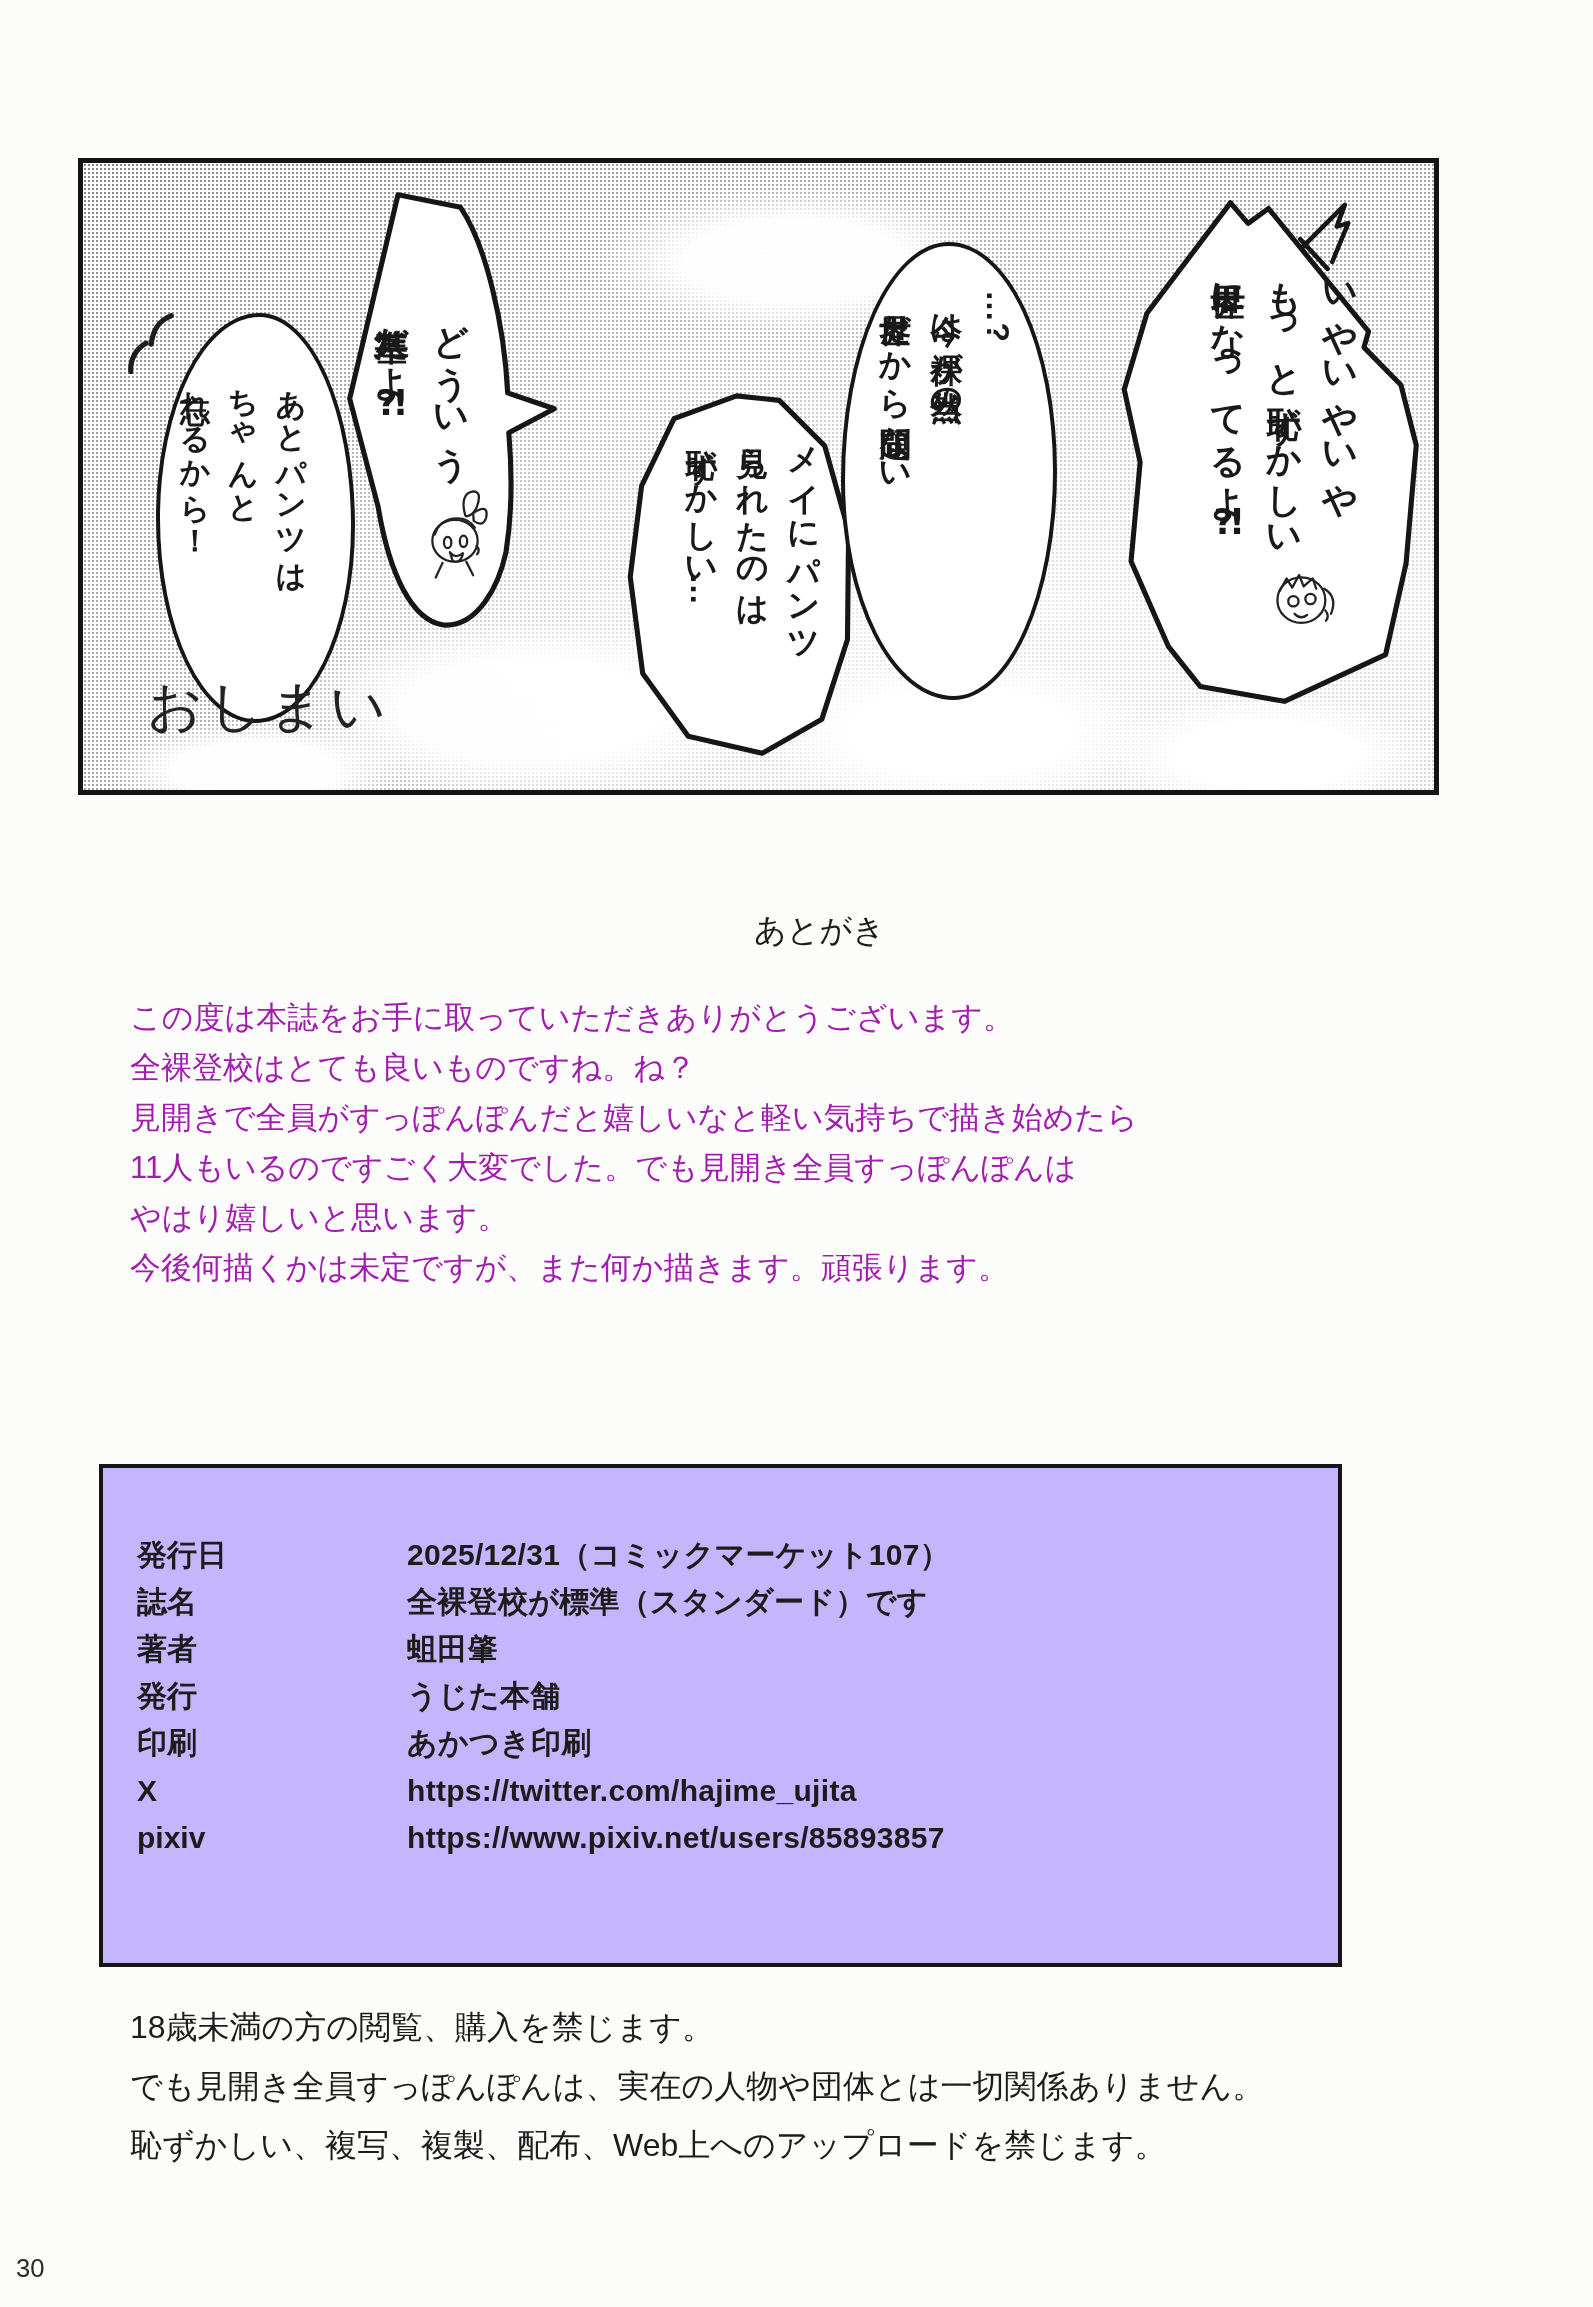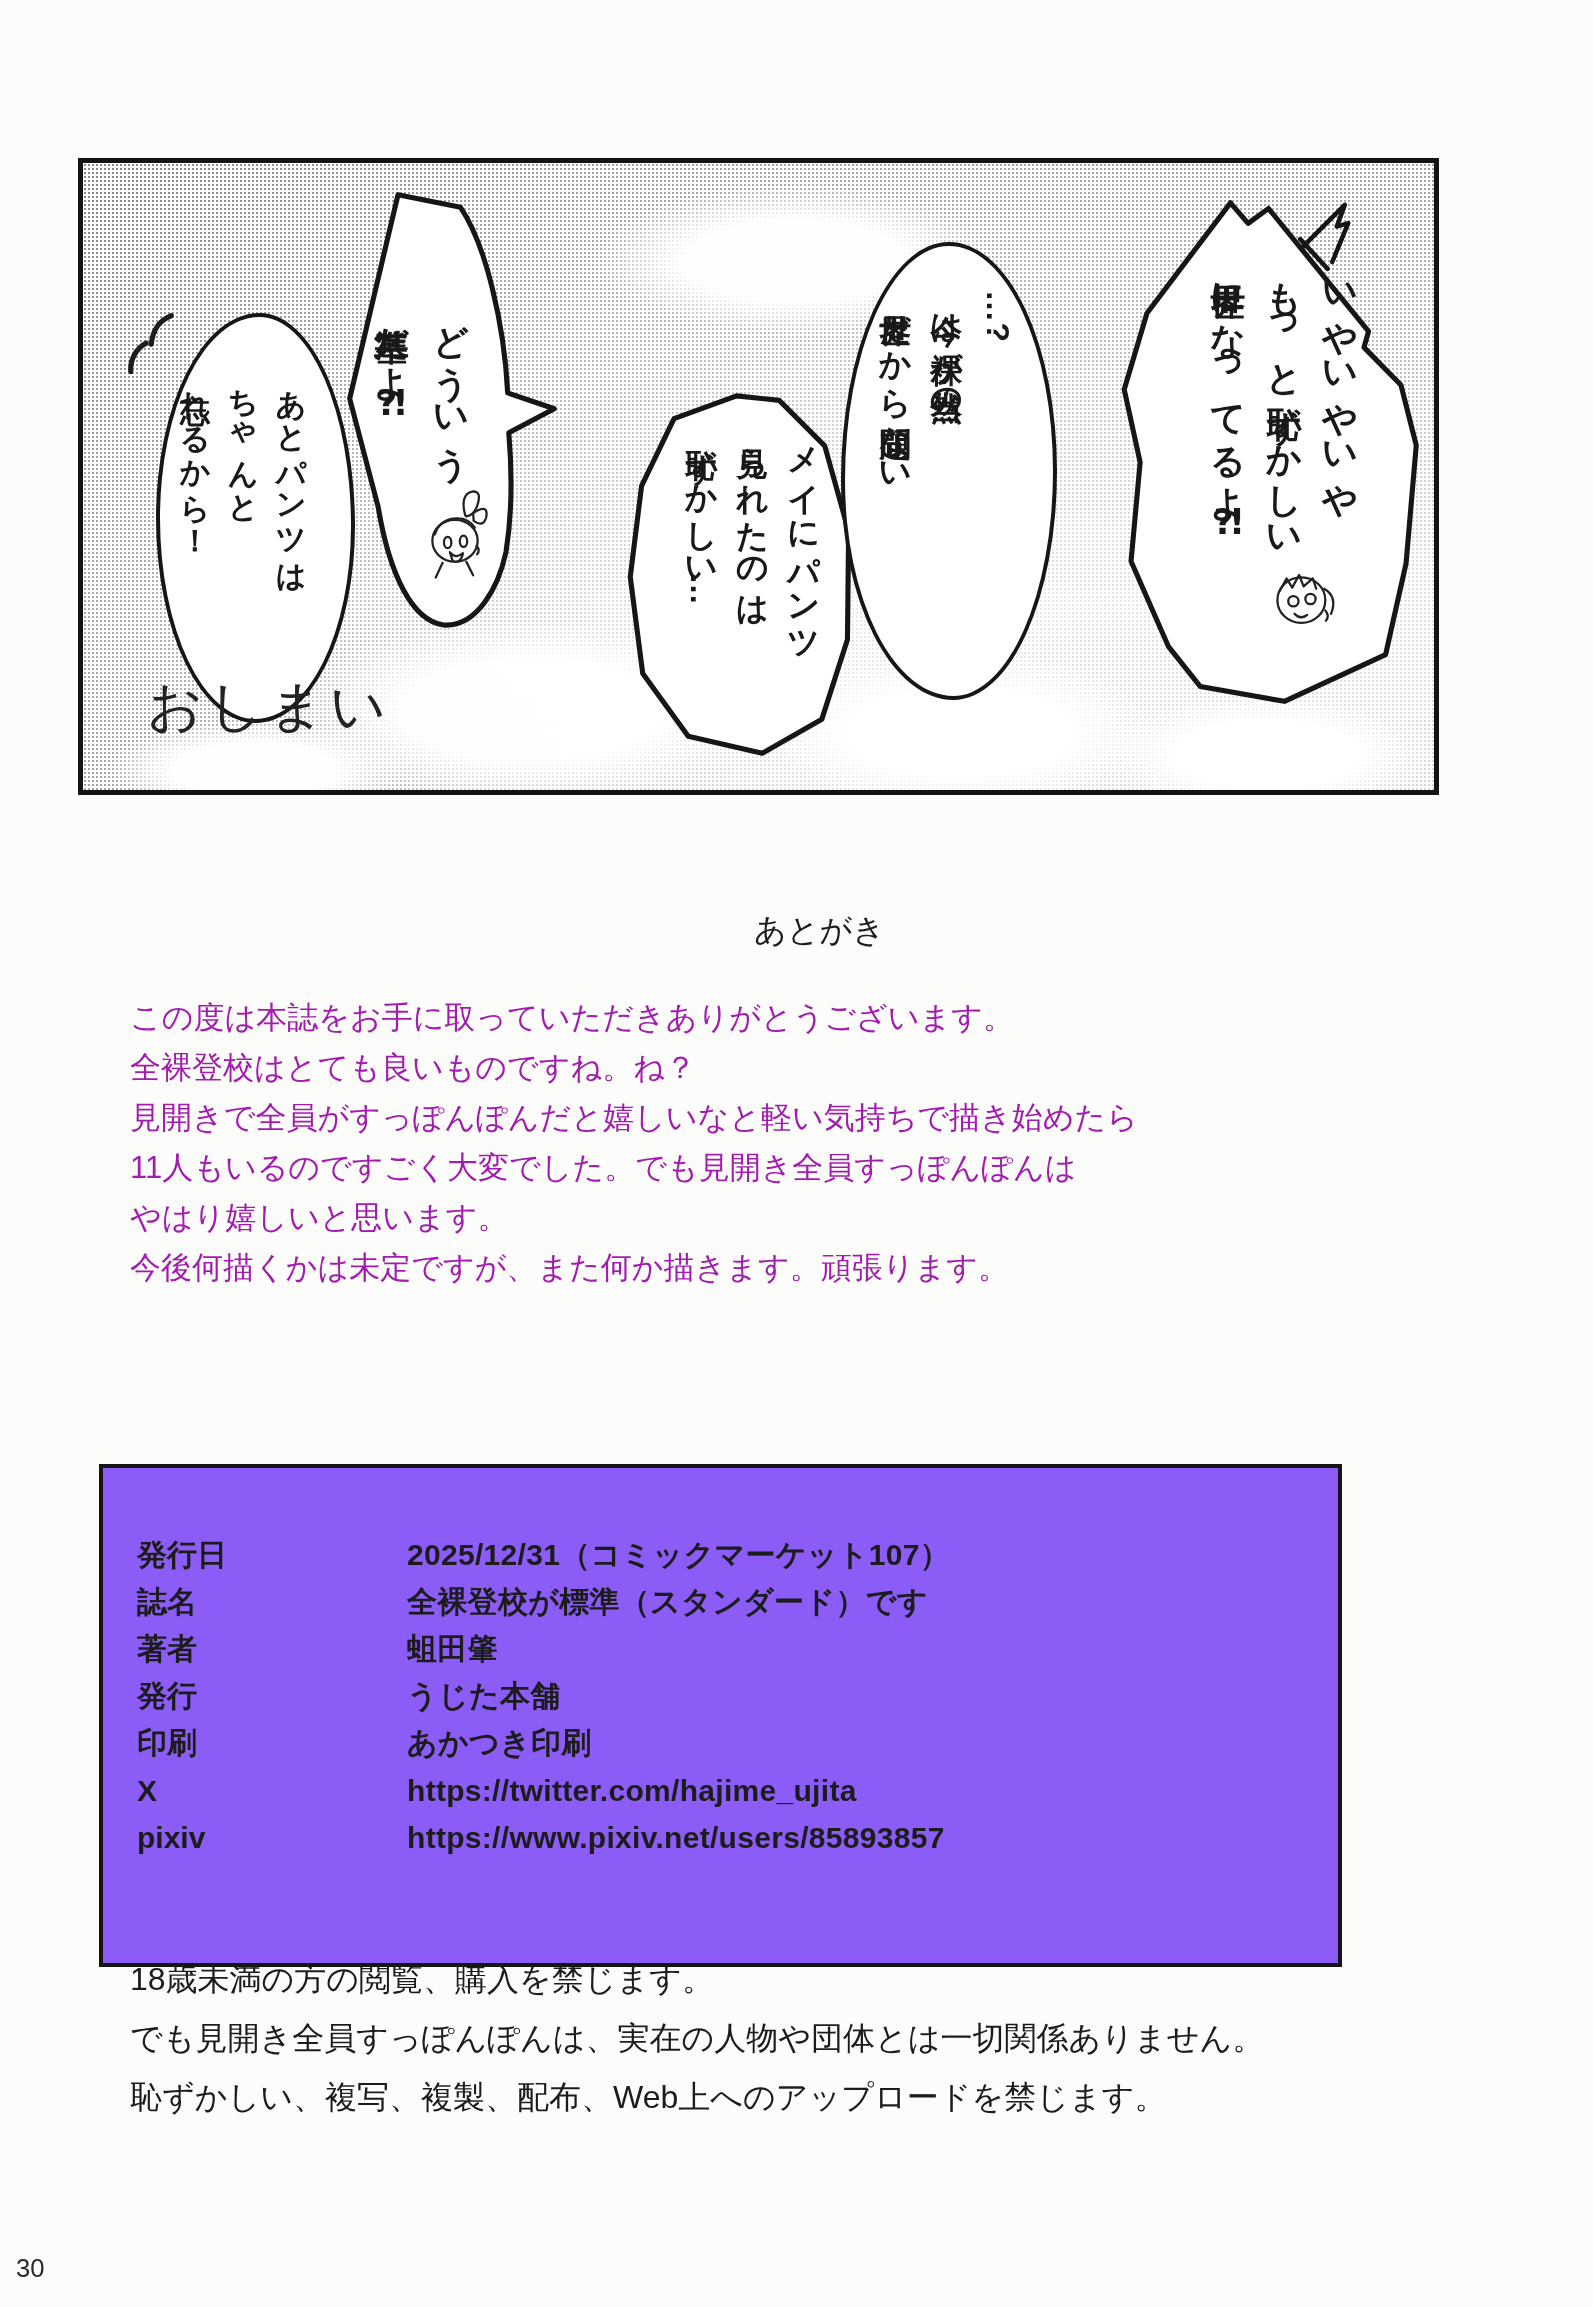--- a/index.html
+++ b/index.html
@@ -80,29 +80,29 @@
     position:absolute;left:0;top:909px;width:1593px;
     text-align:center;font-size:32px;font-weight:500;color:#1c1c1c;padding-left:46px;
   }
   .afterword-body{position:absolute;left:130px;top:993px;width:1388px;}
   .afterword-line{height:50px;line-height:50px;font-size:31px;font-weight:500;color:#a21caf;}
 
   
   .colophon{
     position:absolute;left:99px;top:1464px;
     width:1243px;height:503px;
-    border:4px solid #151515;background:#8b5cf6;
+    border:4px solid #151515;background:#c4b5fd;
     padding:64px 23px 0 34px;
   }
   .col-row{display:flex;height:47px;align-items:center;}
   .col-label{flex:0 0 270px;font-size:30px;font-weight:600;color:#1c1c1c;}
   .col-value{font-size:30px;font-weight:600;color:#1c1c1c;letter-spacing:0.3px;}
 
   
-  .disclaimer{position:absolute;left:130px;top:1950px;width:1422px;}
+  .disclaimer{position:absolute;left:130px;top:1998px;width:1422px;}
   .disclaimer-line{height:59px;line-height:59px;font-size:32px;font-weight:500;color:#1c1c1c;}
   .page-number{position:absolute;left:16px;top:2254px;font-size:25.6px;color:#2a2a2a;}
 </style>
 </head>
 <body>
 
 <div class="sheet">
 
   <div class="panel">
     <div class="tone tone-top"></div>

